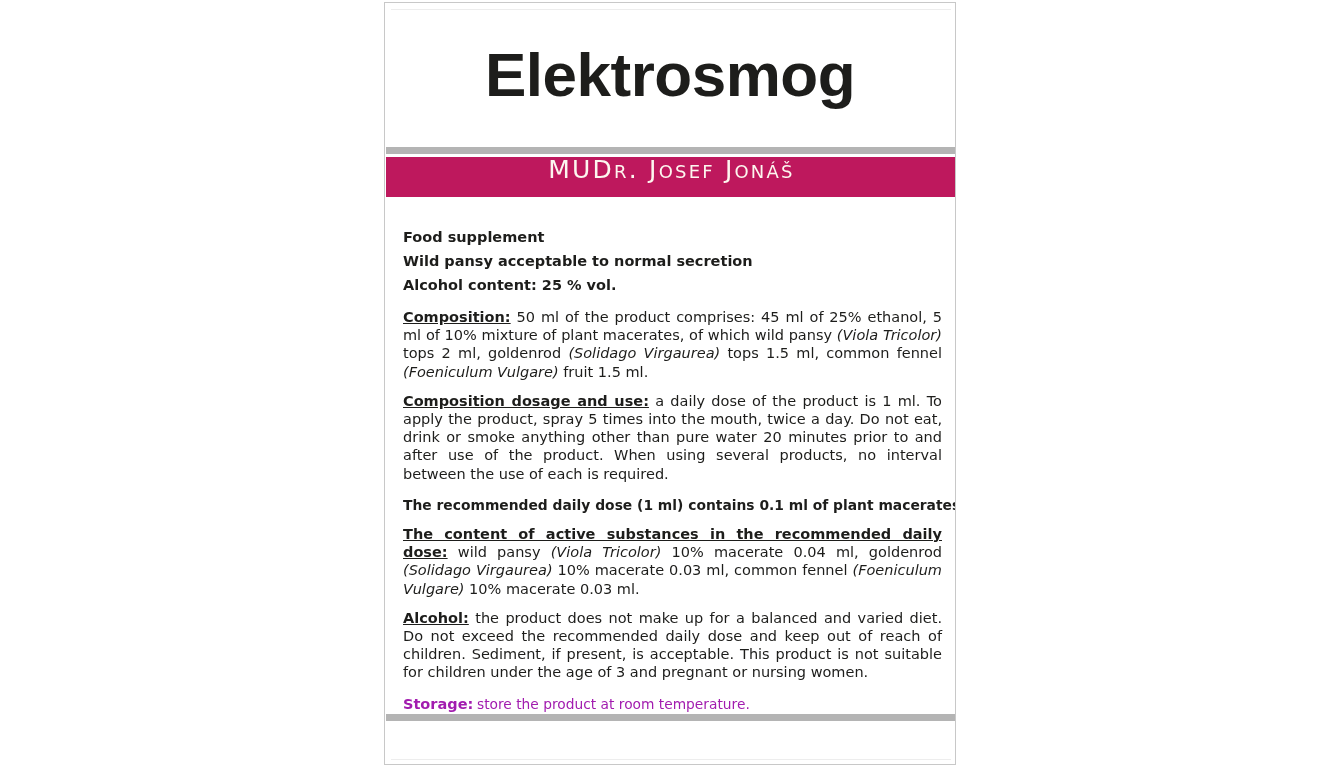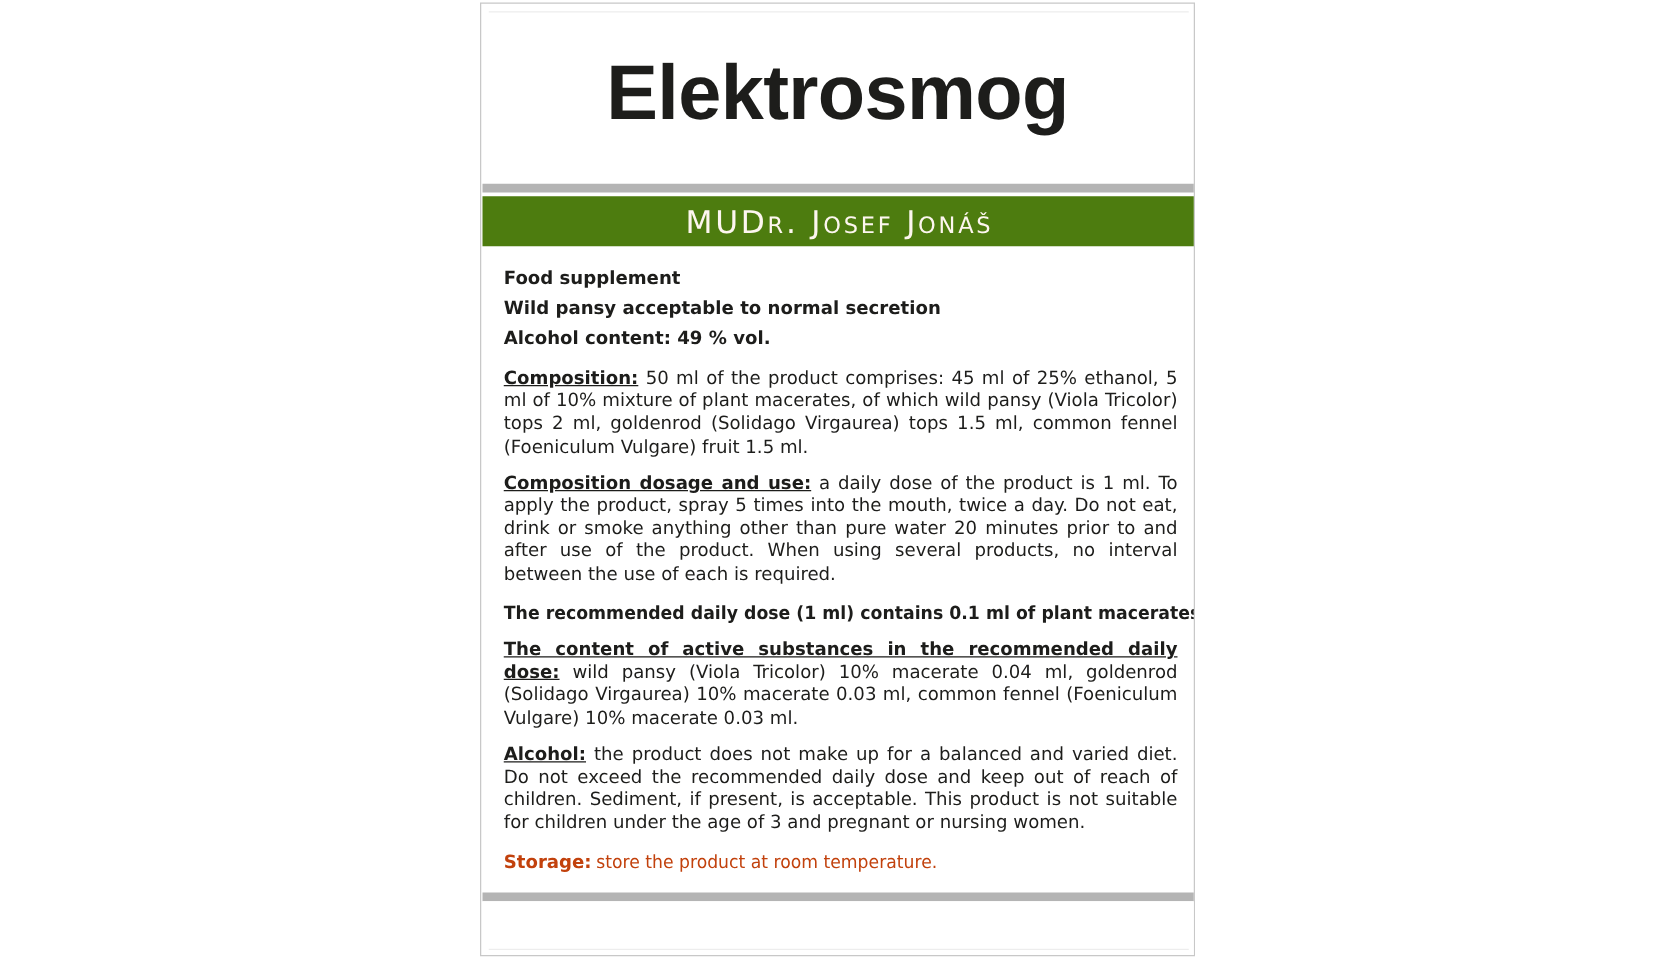--- a/index.html
+++ b/index.html
@@ -69,42 +69,42 @@
     background: #b4b4b4;
   }
 
   
   .author-band {
     position: absolute;
     left: 1px;
     top: 154px;
     width: 571px;
     height: 40px;
-    background: #4d7c0f;
+    background: #be185d;
     display: flex;
-    align-items: center;
+    align-items: flex-start;
     justify-content: center;
     box-sizing: border-box;
   }
   .author-name {
     font-family: "DejaVu Sans", sans-serif;
     font-weight: normal;
     font-size: 25px;
     line-height: 1;
     font-variant: small-caps;
     letter-spacing: 2.2px;
     color: #fdf6ef;
     white-space: nowrap;
   }
 
   
   .body-zone {
     position: absolute;
     left: 18px;
-    top: 208px;
+    top: 222px;
     width: 539px;
   }
 
   .claim {
     font-family: "DejaVu Sans", sans-serif;
     font-weight: bold;
     font-size: 14.5px;
     line-height: 24px;
     color: #1d1d1b;
     margin: 0;
@@ -121,39 +121,40 @@
     text-justify: inter-word;
     margin: 11px 0 0 0;
     -webkit-hyphens: none;
     hyphens: none;
   }
   .para .lead {
     font-weight: bold;
     text-decoration: underline;
   }
   .para .latin {
+    font-style: italic;
   }
 
   .para-dose {
     font-family: "DejaVu Sans", sans-serif;
     font-weight: bold;
     font-size: 14.5px;
     line-height: 18.2px;
     color: #1d1d1b;
     margin: 13px 0 0 0;
     white-space: nowrap;
     transform: scaleX(0.955);
     transform-origin: left center;
   }
 
   .para-storage {
     font-family: "DejaVu Sans", sans-serif;
     font-size: 14.5px;
     line-height: 18.2px;
-    color: #c2410c;
+    color: #a21caf;
     margin: 13px 0 16px 0;
     white-space: nowrap;
   }
   .para-storage .lead { font-weight: bold; }
   .para-storage .tail {
     display: inline-block;
     transform: scaleX(0.95);
     transform-origin: left center;
     margin-left: 4px;
   }
@@ -211,21 +212,21 @@
     <div class="author-band">
       <div class="author-name">MUDr. Josef Jonáš</div>
     </div>
 
     <div class="body-zone">
 
       <p class="claim first">Food supplement</p>
 
       <p class="claim">Wild pansy acceptable to normal secretion</p>
 
-      <p class="claim">Alcohol content: 49 % vol.</p>
+      <p class="claim">Alcohol content: 25 % vol.</p>
 
       <p class="para"><span class="lead">Composition:</span><span> 50 ml of the product comprises: 45 ml of 25% ethanol, 5 ml of 10% mixture of plant macerates, of which wild pansy </span><span class="latin">(Viola Tricolor)</span><span> tops 2 ml, goldenrod </span><span class="latin">(Solidago Virgaurea)</span><span> tops 1.5 ml, common fennel </span><span class="latin">(Foeniculum Vulgare)</span><span> fruit 1.5 ml.</span></p>
 
       <p class="para"><span class="lead">Composition dosage and use:</span><span> a daily dose of the product is 1 ml. To apply the product, spray 5 times into the mouth, twice a day. Do not eat, drink or smoke anything other than pure water 20 minutes prior to and after use of the product. When using several products, no interval between the use of each is required.</span></p>
 
       <p class="para-dose">The recommended daily dose (1 ml) contains 0.1 ml of plant macerates.</p>
 
       <p class="para"><span class="lead">The content of active substances in the recommended daily dose:</span><span> wild pansy </span><span class="latin">(Viola Tricolor)</span><span> 10% macerate 0.04 ml, goldenrod </span><span class="latin">(Solidago Virgaurea)</span><span> 10% macerate 0.03 ml, common fennel </span><span class="latin">(Foeniculum Vulgare)</span><span> 10% macerate 0.03 ml.</span></p>
 
       <p class="para"><span class="lead">Alcohol:</span><span> the product does not make up for a balanced and varied diet. Do not exceed the recommended daily dose and keep out of reach of children. Sediment, if present, is acceptable. This product is not suitable for children under the age of 3 and pregnant or nursing women.</span></p>

